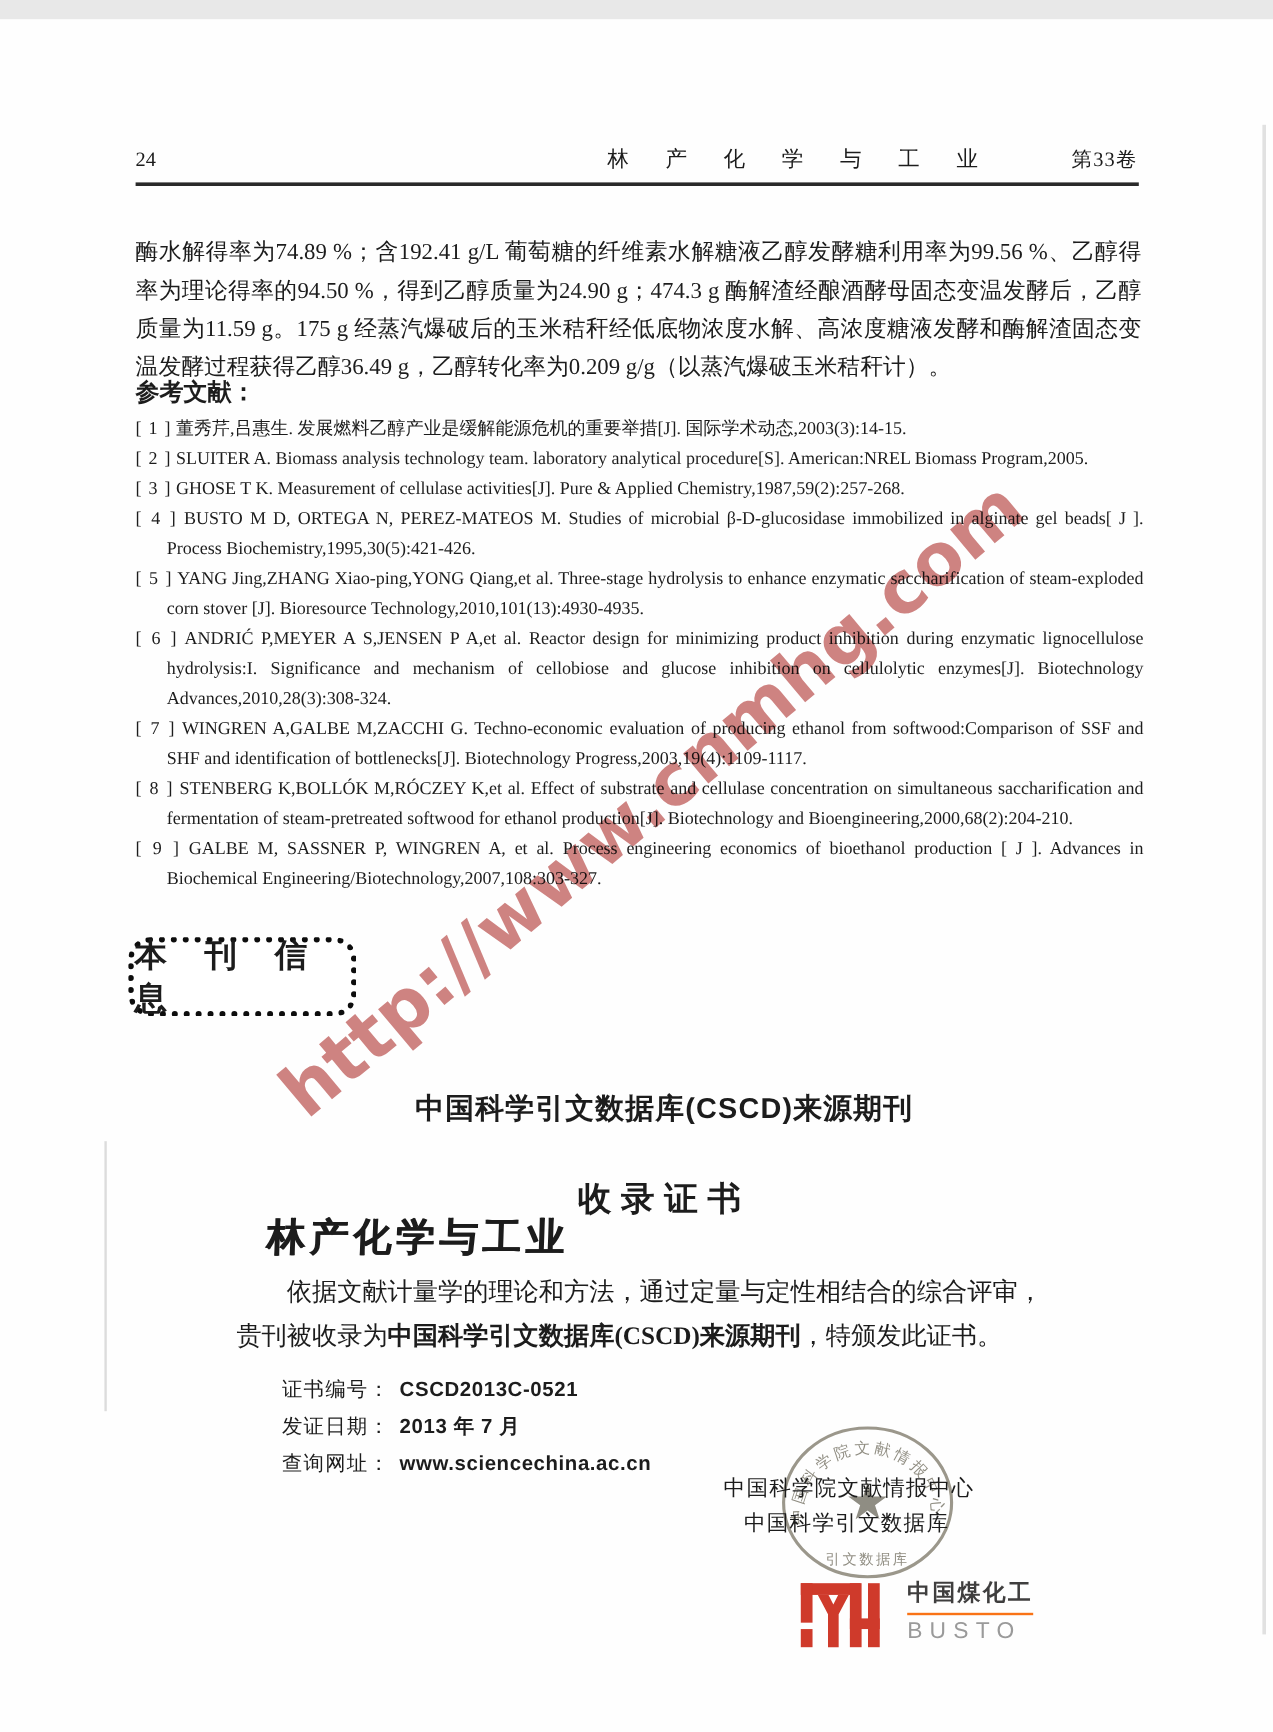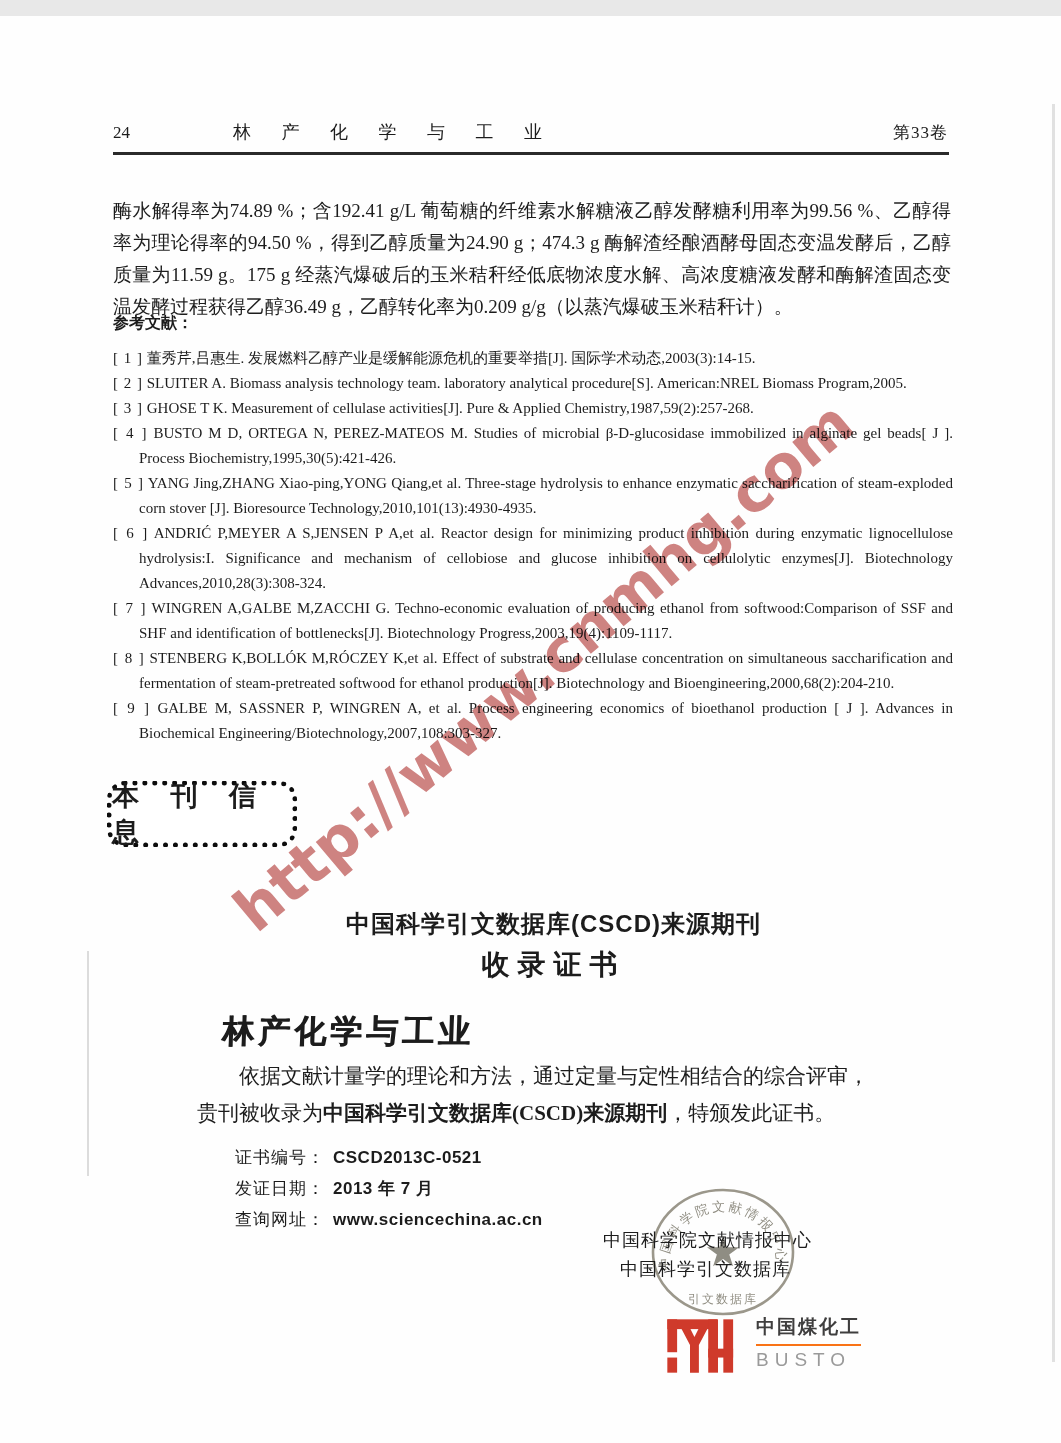--- a/index.html
+++ b/index.html
@@ -12,35 +12,35 @@
     font-family:"Liberation Serif","DejaVu Serif",serif;
     color:#1c1c1c;
   }
   
   .header{
     position:absolute;left:113px;top:104px;width:835px;
     display:flex;align-items:baseline;
     font-size:17px;
   }
   .header .pgnum{width:120px;font-size:17px;}
-  .header .jtitle{flex:1;text-align:left;font-size:18px;letter-spacing:13px;}
+  .header .jtitle{flex:1;text-align:right;font-size:18px;letter-spacing:13px;}
   .header .vol{width:120px;text-align:right;font-size:17px;letter-spacing:1px;}
   .header-rule{
     position:absolute;left:113px;top:136px;width:836px;height:3px;
     background:#2a2a2a;
   }
   
   .abstract{
     position:absolute;left:113px;top:160px;width:838px;
     font-size:19px;line-height:32px;text-align:justify;
   }
   
   .ref-heading{
     position:absolute;left:113px;top:297px;
-    font-size:16px;font-weight:bold;
+    font-size:20px;font-weight:bold;
     font-family:"Liberation Sans","DejaVu Sans",sans-serif;
   }
   .ref-list{
     position:absolute;left:113px;top:330px;width:840px;
     margin:0;padding:0;list-style:none;
     font-size:15px;line-height:25px;
   }
   .ref-list li{
     padding-left:26px;text-indent:-26px;
     text-align:justify;
@@ -71,21 +71,21 @@
     z-index:6;
     pointer-events:none;
   }
   
   .cert-center{
     position:absolute;left:0;width:1061px;box-sizing:border-box;padding-left:46px;
     text-align:center;
     font-family:"Liberation Sans","DejaVu Sans",sans-serif;
   }
   .cert-title{top:892px;font-size:24px;font-weight:bold;letter-spacing:1px;}
-  .cert-subtitle{top:930px;font-size:28px;font-weight:bold;letter-spacing:8px;}
+  .cert-subtitle{top:964px;font-size:28px;font-weight:bold;letter-spacing:8px;}
   .cert-journal{
     position:absolute;left:222px;top:994px;
     font-size:32px;font-weight:900;letter-spacing:4px;
     font-family:"Liberation Sans","DejaVu Sans",sans-serif;
     transform:skewX(-2deg);
     text-shadow:0.8px 0 #1c1c1c;
   }
   .cert-body{
     position:absolute;left:197px;top:1042px;width:700px;
     font-size:21px;line-height:37px;

